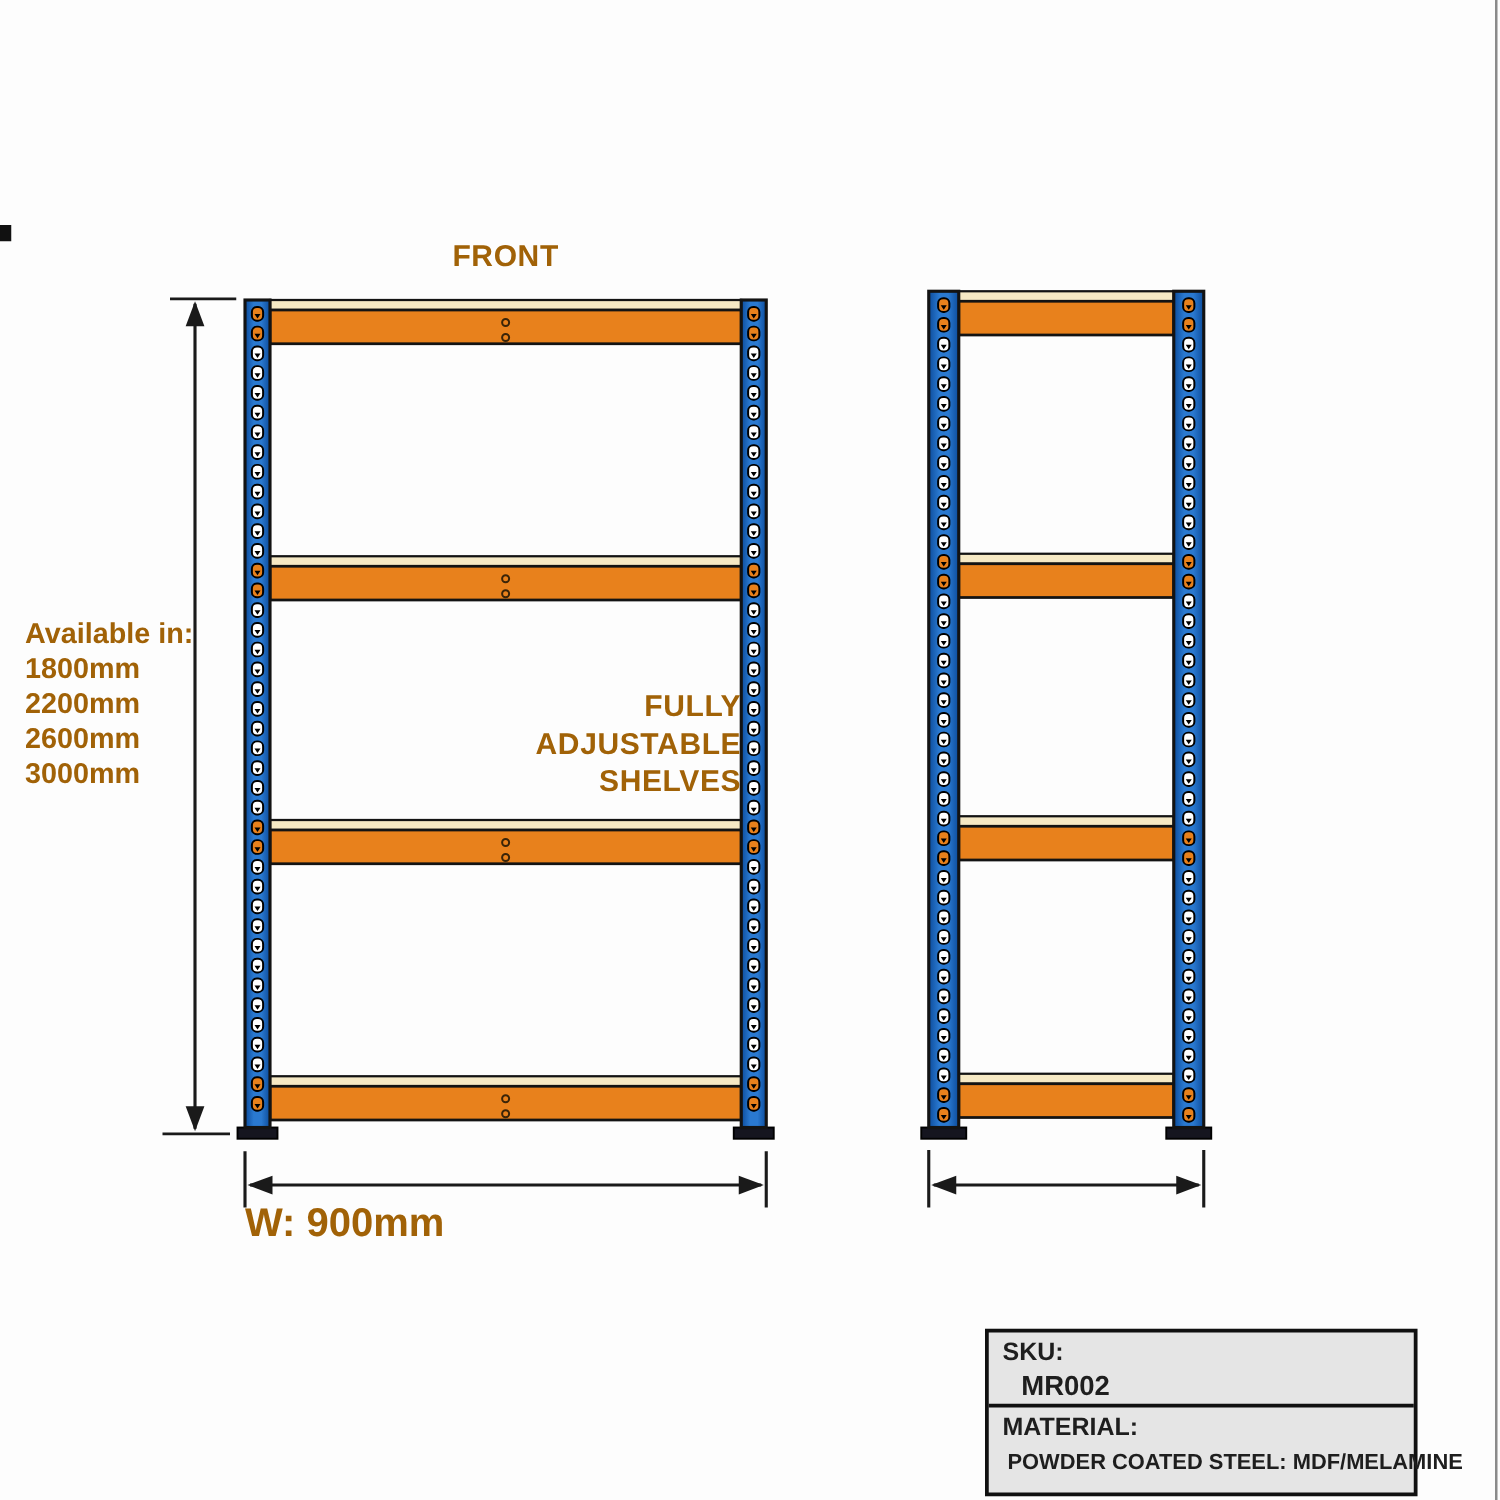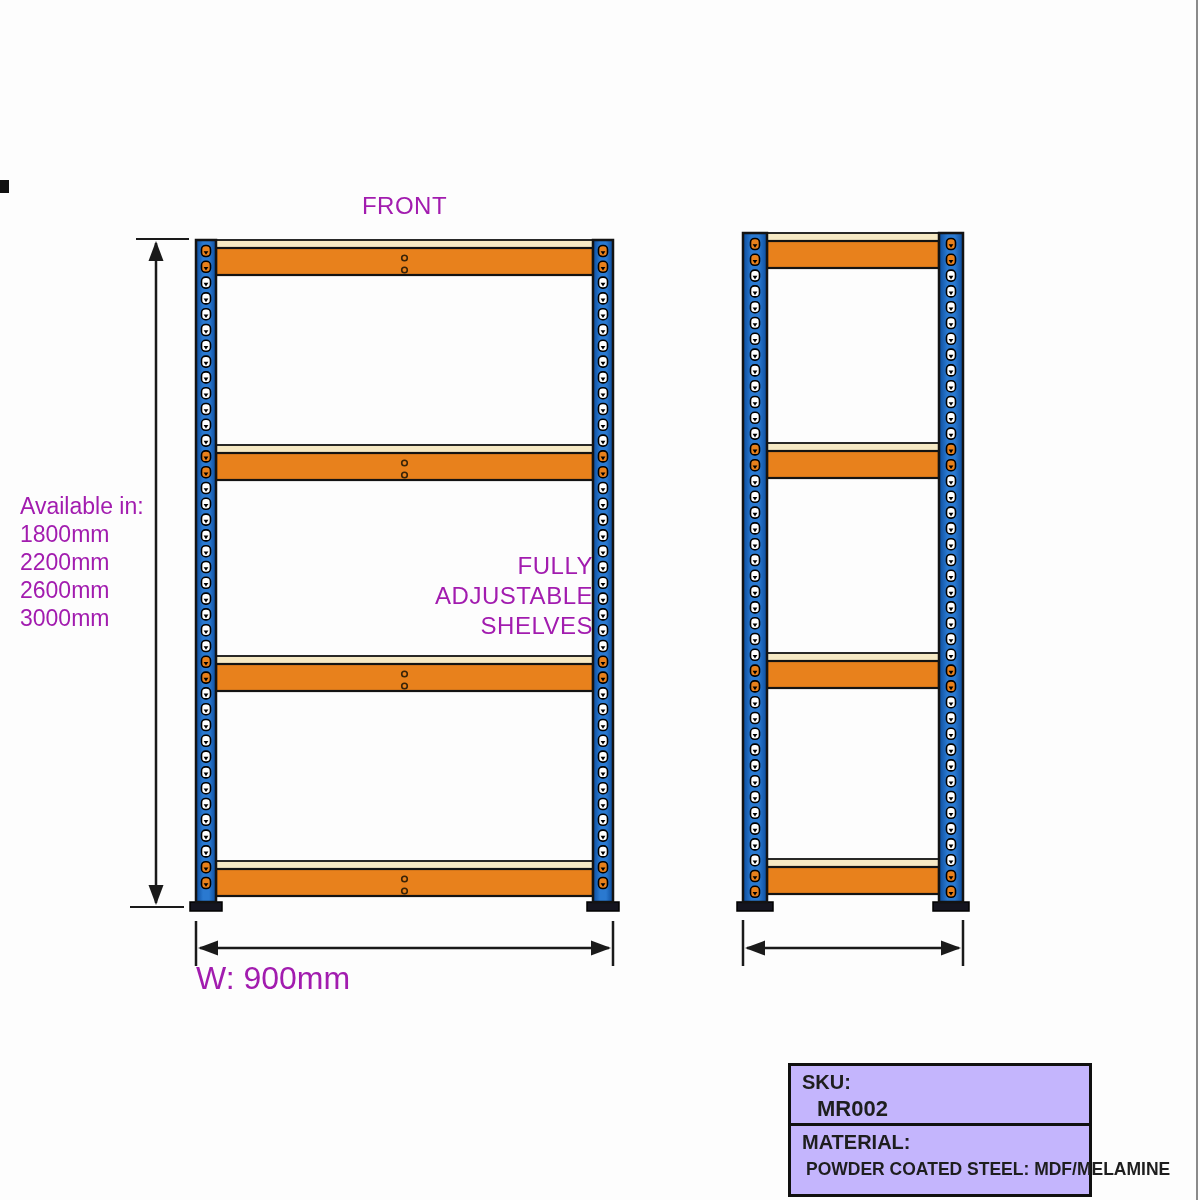--- a/index.html
+++ b/index.html
@@ -6,34 +6,34 @@
   body{
     width:1200px;height:1200px;
     background:#fdfdfd;
     font-family:"Liberation Sans", sans-serif;
     color:#1e1e1e;
     position:relative;
     overflow:hidden;
   }
   .canvas{position:absolute;inset:0;}
   #drawing{position:absolute;left:0;top:0;}
-  .lbl{position:absolute;font-weight:normal;color:#a21caf;}
+  .lbl{position:absolute;font-weight:bold;color:#a16207;}
   .view-title{font-size:24px;text-align:center;letter-spacing:0.5px;}
   .front-title{left:196px;top:192px;width:417px;}
   .side-title{left:743px;top:192px;width:220px;}
   .avail{left:20px;top:492px;font-size:23px;line-height:28px;}
   .avail .sizes{}
   .adjustable{left:216px;top:551px;width:377px;text-align:right;
               font-size:24px;line-height:30px;letter-spacing:0.5px;}
   .dim-label{font-size:32px;text-align:left;}
   .w-label{left:196px;top:960px;width:417px;}
   .d-label{left:743px;top:960px;width:220px;}
   .title-block{
-    position:absolute;left:788px;top:1063px;width:304px;height:134px;
-    border:3px solid #101010;background:#c4b5fd;box-sizing:border-box;
+    position:absolute;left:788px;top:1063px;width:346px;height:134px;
+    border:3px solid #101010;background:#e5e5e5;box-sizing:border-box;
   }
   .tb-section{padding:5px 11px 0 11px;box-sizing:border-box;}
   .tb-top{height:60px;border-bottom:3px solid #101010;}
   .tb-label{font-size:20px;font-weight:bold;line-height:22px;}
   .tb-sku-value{font-size:22px;font-weight:bold;margin-left:15px;line-height:32px;}
   .tb-material-value{font-size:17.5px;font-weight:bold;margin-left:4px;
                      margin-top:6px;white-space:nowrap;}
   .edge-line{position:absolute;left:1196px;top:0;width:2px;height:1200px;background:#8a8a8a;}
   .scan-artifact{position:absolute;left:0;top:180px;width:9px;height:13px;background:#111;}
 </style>

